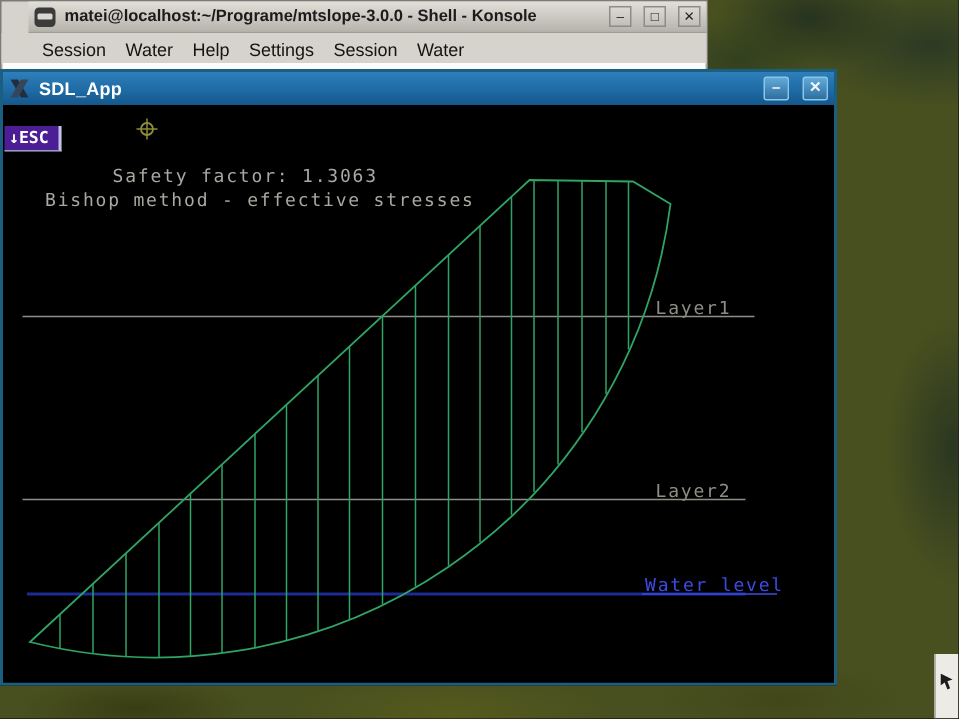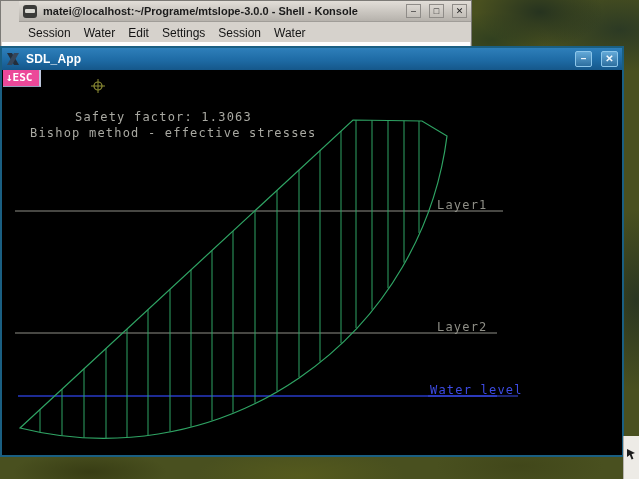--- a/index.html
+++ b/index.html
@@ -24,31 +24,31 @@
   .k-icon{width:14px;height:13px;background:#3b3b39;border-radius:3px;position:relative;flex:none;}
   .k-icon::after{content:"";position:absolute;left:2px;top:4px;width:10px;height:4px;background:#d9d8d2;border-radius:1px;}
   .k-title{font-weight:bold;font-size:11px;color:#1b1b1b;white-space:nowrap;overflow:hidden;flex:1;}
   .k-btn{width:15px;height:14px;flex:none;font-size:9px;line-height:12px;text-align:center;
     background:linear-gradient(#dcd8d2,#c2beb8);border:1px solid #8f8c88;color:#222;margin-left:2px;box-sizing:border-box;}
   .k-menubar{display:flex;gap:13px;align-items:center;height:21px;padding-left:27px;
     font-size:12px;color:#141414;background:#d6d2cc;}
   .k-menu-item{cursor:default;}
   .k-strip{position:absolute;left:1px;right:1px;bottom:0;height:4px;background:#fdfdfd;}
   
-  .sdl{position:absolute;left:0;top:46px;width:624px;height:411px;box-sizing:border-box;
+  .sdl{position:absolute;left:0;top:46px;width:558px;height:411px;box-sizing:border-box;
     background:#000;border:2px solid #1a5f82;display:flex;flex-direction:column;}
   .s-titlebar{height:22px;flex:none;display:flex;align-items:center;gap:6px;padding:0 4px;
     background:linear-gradient(180deg,#2e7fba 0%,#1e6ba5 55%,#15578a 100%);}
   .s-icon{flex:none;width:14px;height:14px;}
   .s-title{color:#ffffff;font-weight:bold;font-size:12px;flex:1;letter-spacing:.2px;}
   .s-btn{width:17px;height:16px;flex:none;box-sizing:border-box;border-radius:2px;
     background:linear-gradient(#63a9d8,#2e6f9f);border:1px solid #8cc6ea;
     color:#f2f8fd;font-size:10px;font-weight:bold;line-height:13px;text-align:center;margin-left:3px;}
   .s-content{position:relative;flex:1;background:#000;overflow:hidden;}
-  .esc{position:absolute;left:1px;top:0;z-index:2;background:#ec4899;color:#fff;
+  .esc{position:absolute;left:1px;top:14px;z-index:2;background:#4c1d95;color:#fff;
     font:bold 11px "DejaVu Sans Mono",monospace;padding:1px 6px 2px 3px;
     border-right:2px solid #bdc6dc;border-bottom:1px solid #939eba;}
   .diagram{position:absolute;left:0;top:0;}
   .diagram text{font-family:"DejaVu Sans Mono",monospace;font-size:12px;letter-spacing:1.2px;}
   
   .edge-strip{position:absolute;right:0;top:436px;width:15px;height:43px;
     background:#edebe6;border-left:1px solid #b5b2ac;z-index:5;}
   .cursor{position:absolute;left:3px;top:13px;}
 </style>
 </head>
@@ -60,21 +60,21 @@
     <div class="k-titlebar">
       <div class="k-icon"></div>
       <div class="k-title">matei@localhost:~/Programe/mtslope-3.0.0 - Shell - Konsole</div>
       <div class="k-btn">–</div>
       <div class="k-btn">□</div>
       <div class="k-btn">✕</div>
     </div>
     <div class="k-menubar">
       <span class="k-menu-item">Session</span>
       <span class="k-menu-item">Water</span>
-      <span class="k-menu-item">Edit</span>
+      <span class="k-menu-item">Help</span>
       <span class="k-menu-item">Settings</span>
       <span class="k-menu-item">Session</span>
       <span class="k-menu-item">Water</span>
     </div>
     <div class="k-strip"></div>
   </div>
 
   <div class="sdl">
     <div class="s-titlebar">
       <svg class="s-icon" viewBox="0 0 14 14">

